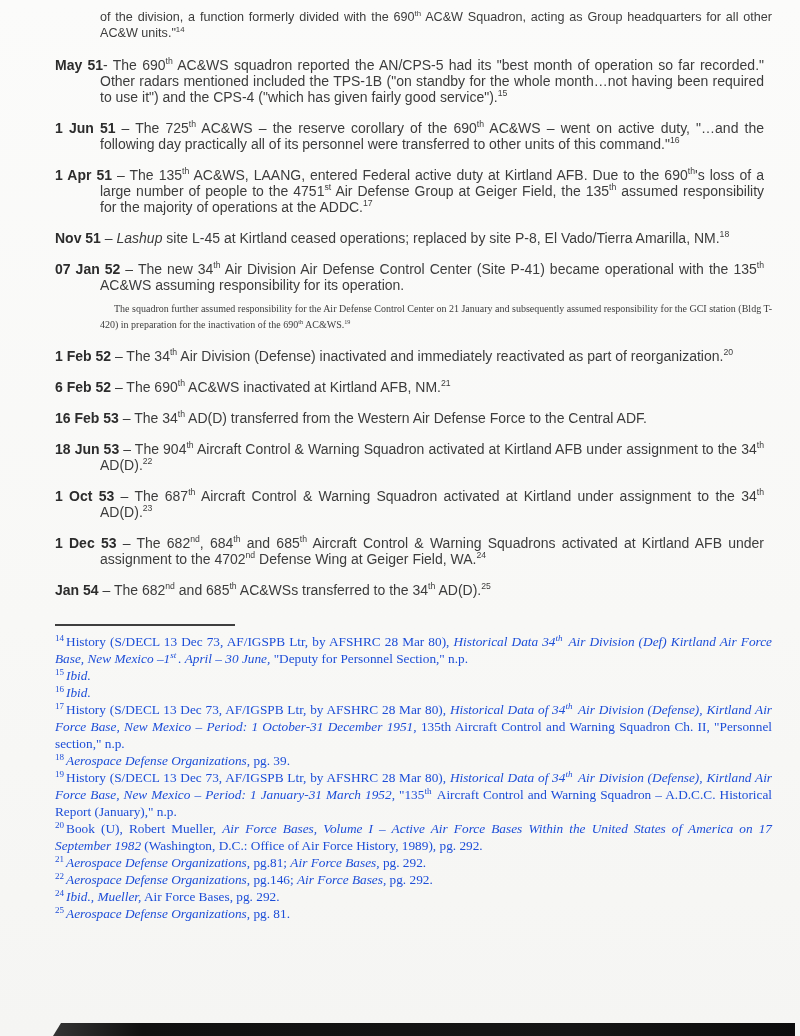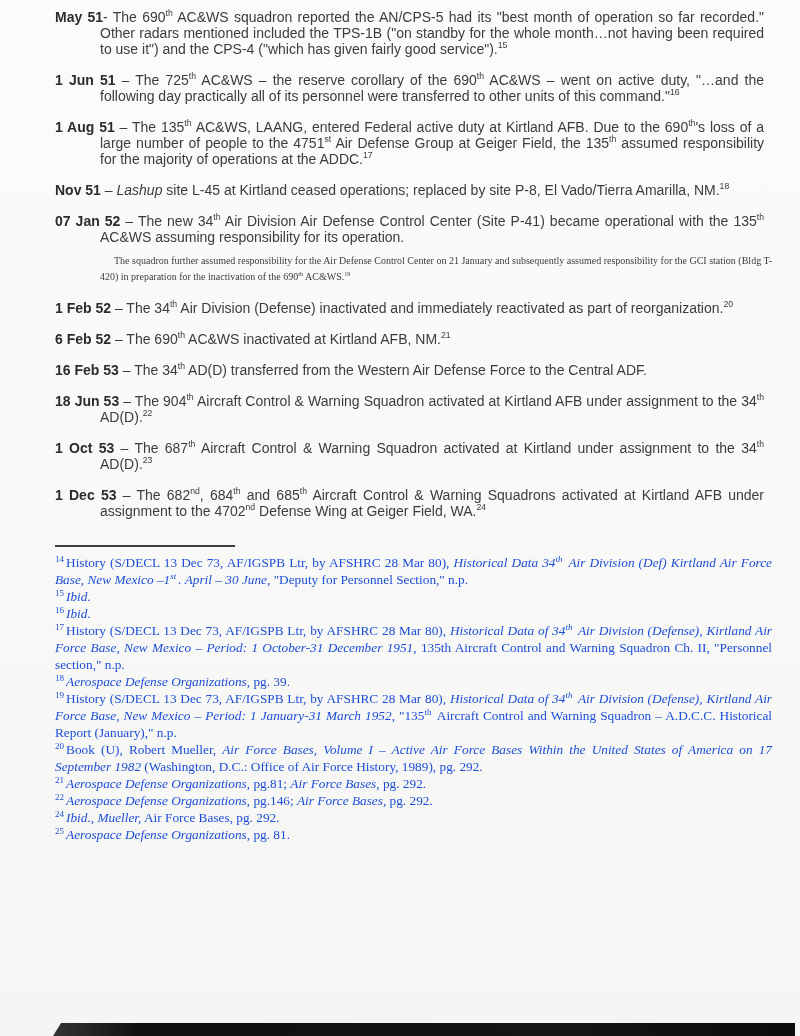--- a/index.html
+++ b/index.html
@@ -47,33 +47,35 @@
     position:absolute;bottom:0;left:53px;right:5px;height:13px;
     background:linear-gradient(90deg,#343434 0%,#101010 12%,#151515 70%,#0c0c0c 100%);
     clip-path:polygon(0% 100%,8px 0%,100% 0%,100% 100%);
   }
 </style>
 </head>
 <body>
 
 <div class="page">
   <div class="content">
+    <p class="cont">of the division, a function formerly divided with the 690<sup>th</sup> AC&amp;W Squadron, acting as Group headquarters for all other AC&amp;W units."<sup>14</sup></p>
     <div id="timeline">
         <p class="entry"><span class="date">May 51</span>- The 690<sup>th</sup> AC&amp;WS squadron reported the AN/CPS-5 had its "best month of operation so far recorded." Other radars mentioned included the TPS-1B ("on standby for the whole month…not having been required to use it") and the CPS-4 ("which has given fairly good service").<sup>15</sup></p>
         <p class="entry"><span class="date">1 Jun 51</span> – The 725<sup>th</sup> AC&amp;WS – the reserve corollary of the 690<sup>th</sup> AC&amp;WS – went on active duty, "…and the following day practically all of its personnel were transferred to other units of this command."<sup>16</sup></p>
-        <p class="entry"><span class="date">1 Aug 51</span> – The 135<sup>th</sup> AC&amp;WS, LAANG, entered Federal active duty at Kirtland AFB.  Due to the 690<sup>th</sup>'s loss of a large number of people to the 4751<sup>st</sup> Air Defense Group at Geiger Field, the 135<sup>th</sup> assumed responsibility for the majority of operations at the ADDC.<sup>17</sup></p>
+        <p class="entry"><span class="date">1 Apr 51</span> – The 135<sup>th</sup> AC&amp;WS, LAANG, entered Federal active duty at Kirtland AFB.  Due to the 690<sup>th</sup>'s loss of a large number of people to the 4751<sup>st</sup> Air Defense Group at Geiger Field, the 135<sup>th</sup> assumed responsibility for the majority of operations at the ADDC.<sup>17</sup></p>
         <p class="entry"><span class="date">Nov 51</span> – <i>Lashup</i> site L-45 at Kirtland ceased operations; replaced by site P-8, El Vado/Tierra Amarilla, NM.<sup>18</sup></p>
         <p class="entry no-gap"><span class="date">07 Jan 52</span> – The new 34<sup>th</sup> Air Division Air Defense Control Center (Site P-41) became operational with the 135<sup>th</sup> AC&amp;WS assuming responsibility for its operation.</p>
         <p class="entry-sub">The squadron further assumed responsibility for the Air Defense Control Center on 21 January and subsequently assumed responsibility for the GCI station (Bldg T-420) in preparation for the inactivation of the 690<sup>th</sup> AC&amp;WS.<sup>19</sup></p>
         <p class="entry"><span class="date">1 Feb 52</span> – The 34<sup>th</sup> Air Division (Defense) inactivated and immediately reactivated as part of reorganization.<sup>20</sup></p>
         <p class="entry"><span class="date">6 Feb 52</span> – The 690<sup>th</sup> AC&amp;WS inactivated at Kirtland AFB, NM.<sup>21</sup></p>
         <p class="entry"><span class="date">16 Feb 53</span> – The 34<sup>th</sup> AD(D) transferred from the Western Air Defense Force to the Central ADF.</p>
         <p class="entry"><span class="date">18 Jun 53</span> – The 904<sup>th</sup> Aircraft Control &amp; Warning Squadron activated at Kirtland AFB under assignment to the 34<sup>th</sup> AD(D).<sup>22</sup></p>
         <p class="entry"><span class="date">1 Oct 53</span> – The 687<sup>th</sup> Aircraft Control &amp; Warning Squadron activated at Kirtland under assignment to the 34<sup>th</sup> AD(D).<sup>23</sup></p>
         <p class="entry"><span class="date">1 Dec 53</span> – The 682<sup>nd</sup>, 684<sup>th</sup> and 685<sup>th</sup> Aircraft Control &amp; Warning Squadrons activated at Kirtland AFB under assignment to the 4702<sup>nd</sup> Defense Wing at Geiger Field, WA.<sup>24</sup></p>
+        <p class="entry"><span class="date">Jan 54</span> – The 682<sup>nd</sup> and 685<sup>th</sup> AC&amp;WSs transferred to the 34<sup>th</sup> AD(D).<sup>25</sup></p>
       </div>
     <hr class="fn-sep">
     <div id="footnotes" class="footnotes">
         <p class="fn"><sup>14</sup>History (S/DECL 13 Dec 73, AF/IGSPB Ltr, by AFSHRC 28 Mar 80), <i>Historical Data 34<sup>th</sup> Air Division (Def) Kirtland Air Force Base, New Mexico –1<sup>st</sup>. April – 30 June,</i> "Deputy for Personnel Section," n.p.</p>
         <p class="fn"><sup>15</sup><i>Ibid.</i></p>
         <p class="fn"><sup>16</sup><i>Ibid.</i></p>
         <p class="fn"><sup>17</sup>History (S/DECL 13 Dec 73, AF/IGSPB Ltr, by AFSHRC 28 Mar 80), <i>Historical Data of 34<sup>th</sup> Air Division (Defense), Kirtland Air Force Base, New Mexico – Period: 1 October-31 December 1951</i>, 135th Aircraft Control and Warning Squadron Ch. II, "Personnel section," n.p.</p>
         <p class="fn"><sup>18</sup><i>Aerospace Defense Organizations</i>, pg. 39.</p>
         <p class="fn"><sup>19</sup>History (S/DECL 13 Dec 73, AF/IGSPB Ltr, by AFSHRC 28 Mar 80), <i>Historical Data of 34<sup>th</sup> Air Division (Defense), Kirtland Air Force Base, New Mexico – Period: 1 January-31 March 1952</i>, "135<sup>th</sup> Aircraft Control and Warning Squadron – A.D.C.C. Historical Report (January)," n.p.</p>
         <p class="fn"><sup>20</sup>Book (U), Robert Mueller, <i>Air Force Bases, Volume I – Active Air Force Bases Within the United States of America on 17 September 1982</i> (Washington, D.C.: Office of Air Force History, 1989), pg. 292.</p>

